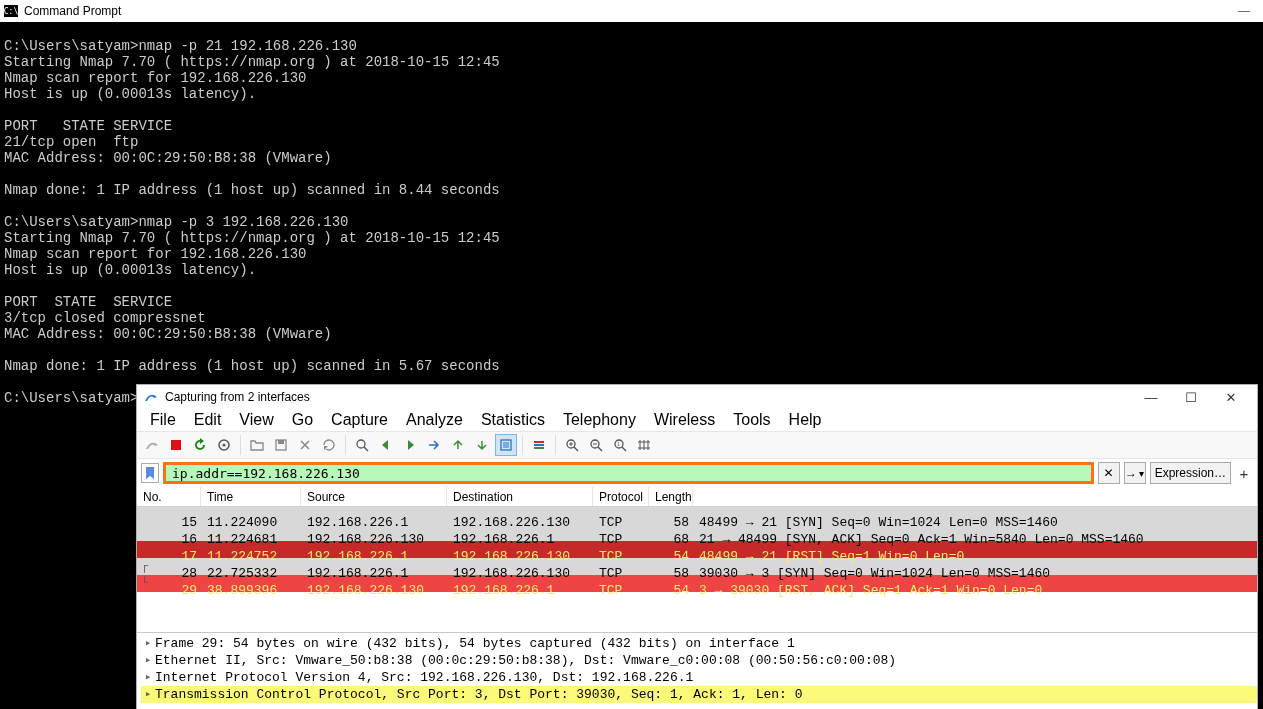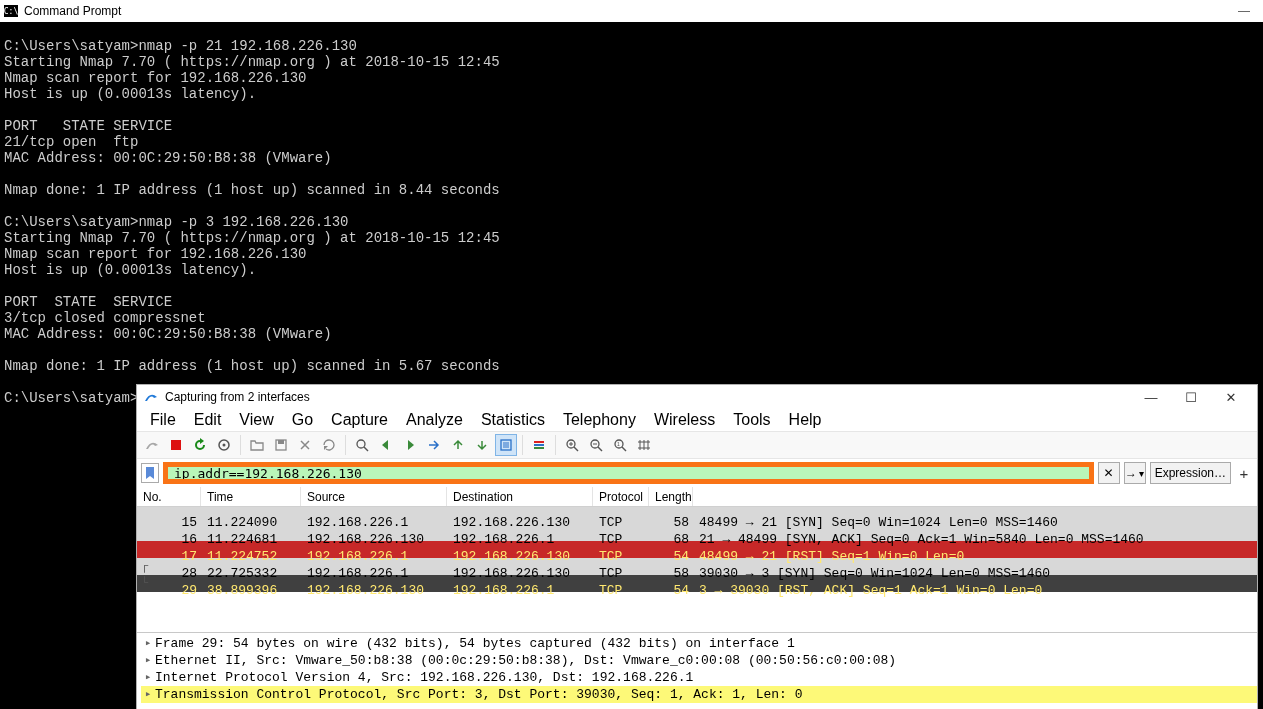--- a/index.html
+++ b/index.html
@@ -25,35 +25,35 @@
   .ws-menubar span { padding: 2px 9px; }
 
   .ws-toolbar { height: 28px; border-top: 1px solid #e6e6e6; border-bottom: 1px solid #e6e6e6; background: #f8f8f8; display: flex; align-items: center; padding: 0 4px; gap: 2px; }
   .ws-toolbar .tb { width: 22px; height: 22px; display: flex; align-items: center; justify-content: center; border: 1px solid transparent; }
   .ws-toolbar .tb svg { width: 16px; height: 16px; }
   .ws-toolbar .sep { width: 1px; height: 20px; background: #ddd; margin: 0 3px; }
   .ws-toolbar .tb.active { background: #cfe4f8; border: 1px solid #7fb4e6; }
 
   .ws-filterbar { height: 28px; display: flex; align-items: center; padding: 2px 4px; gap: 4px; background: #fff; }
   .ws-filterbar .bm { width: 18px; height: 20px; border: 1px solid #aaa; display: flex; align-items: center; justify-content: center; }
-  .ws-filterbar input { flex: 1; height: 22px; background: #b9f6b9; border: 5px solid #f97316; padding: 4px 6px; font-family: Consolas, monospace; font-size: 13px; color: #000; outline: none; }
+  .ws-filterbar input { flex: 1; height: 22px; background: #b9f6b9; border: 3px solid #f97316; padding: 4px 6px; font-family: Consolas, monospace; font-size: 13px; color: #000; outline: none; }
   .ws-filterbar .fbtn { height: 22px; border: 1px solid #aaa; background: #f2f2f2; display: flex; align-items: center; justify-content: center; padding: 0 4px; font-size: 12px; }
   .ws-filterbar .fbtn.x { width: 22px; }
   .ws-filterbar .dd::after { content: "▾"; margin-left: 2px; font-size: 10px; }
   .ws-filterbar .plus { width: 18px; text-align: center; font-size: 15px; color: #333; }
 
   .ws-packet-header { height: 20px; background: #fff; border-bottom: 1px solid #d0d0d0; display: flex; font-size: 12px; color: #000; align-items: center; }
   .ws-packet-header > div { padding-left: 6px; border-right: 1px solid #e4e4e4; height: 100%; display: flex; align-items: center; text-align: center; }
 
   .ws-packets { font-family: Consolas, "Courier New", monospace; font-size: 13px; line-height: 17px; }
   .ws-packets .row { display: flex; height: 17px; align-items: center; white-space: pre; }
   .ws-packets .row > div { padding-left: 6px; overflow: hidden; margin-top: 13px; }
   .row.gray  { background: #d8d8d8; color: #000; }
   .row.red   { background: #c72828; color: #ffe870; }
-  .row.dark  { background: #404040; color: #ffe870; }
+  .row.dark  { background: #ef4444; color: #ffe870; }
 
   .col-no   { width: 64px; text-align: right; padding-right: 4px !important; }
   .col-time { width: 100px; }
   .col-src  { width: 146px; }
   .col-dst  { width: 146px; }
   .col-prot { width: 56px; }
   .col-len  { width: 44px; text-align: right; padding-right: 4px !important; }
   .col-info { flex: 1; }
 
   .ws-blank { flex: 0 0 40px; background: #fff; }

